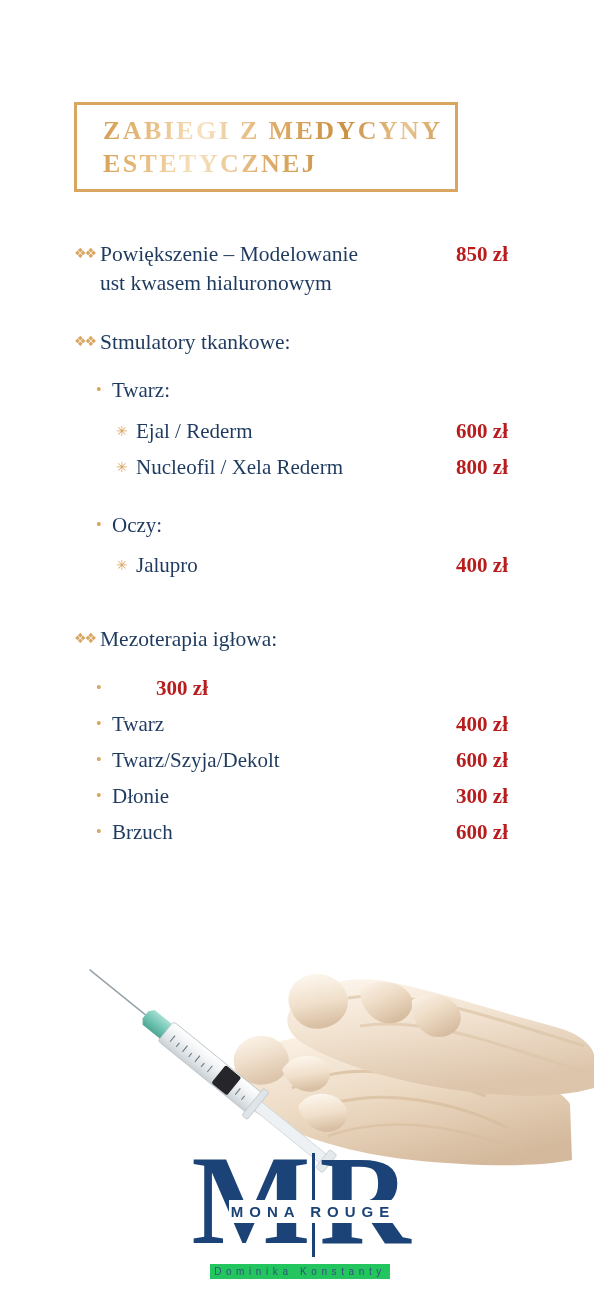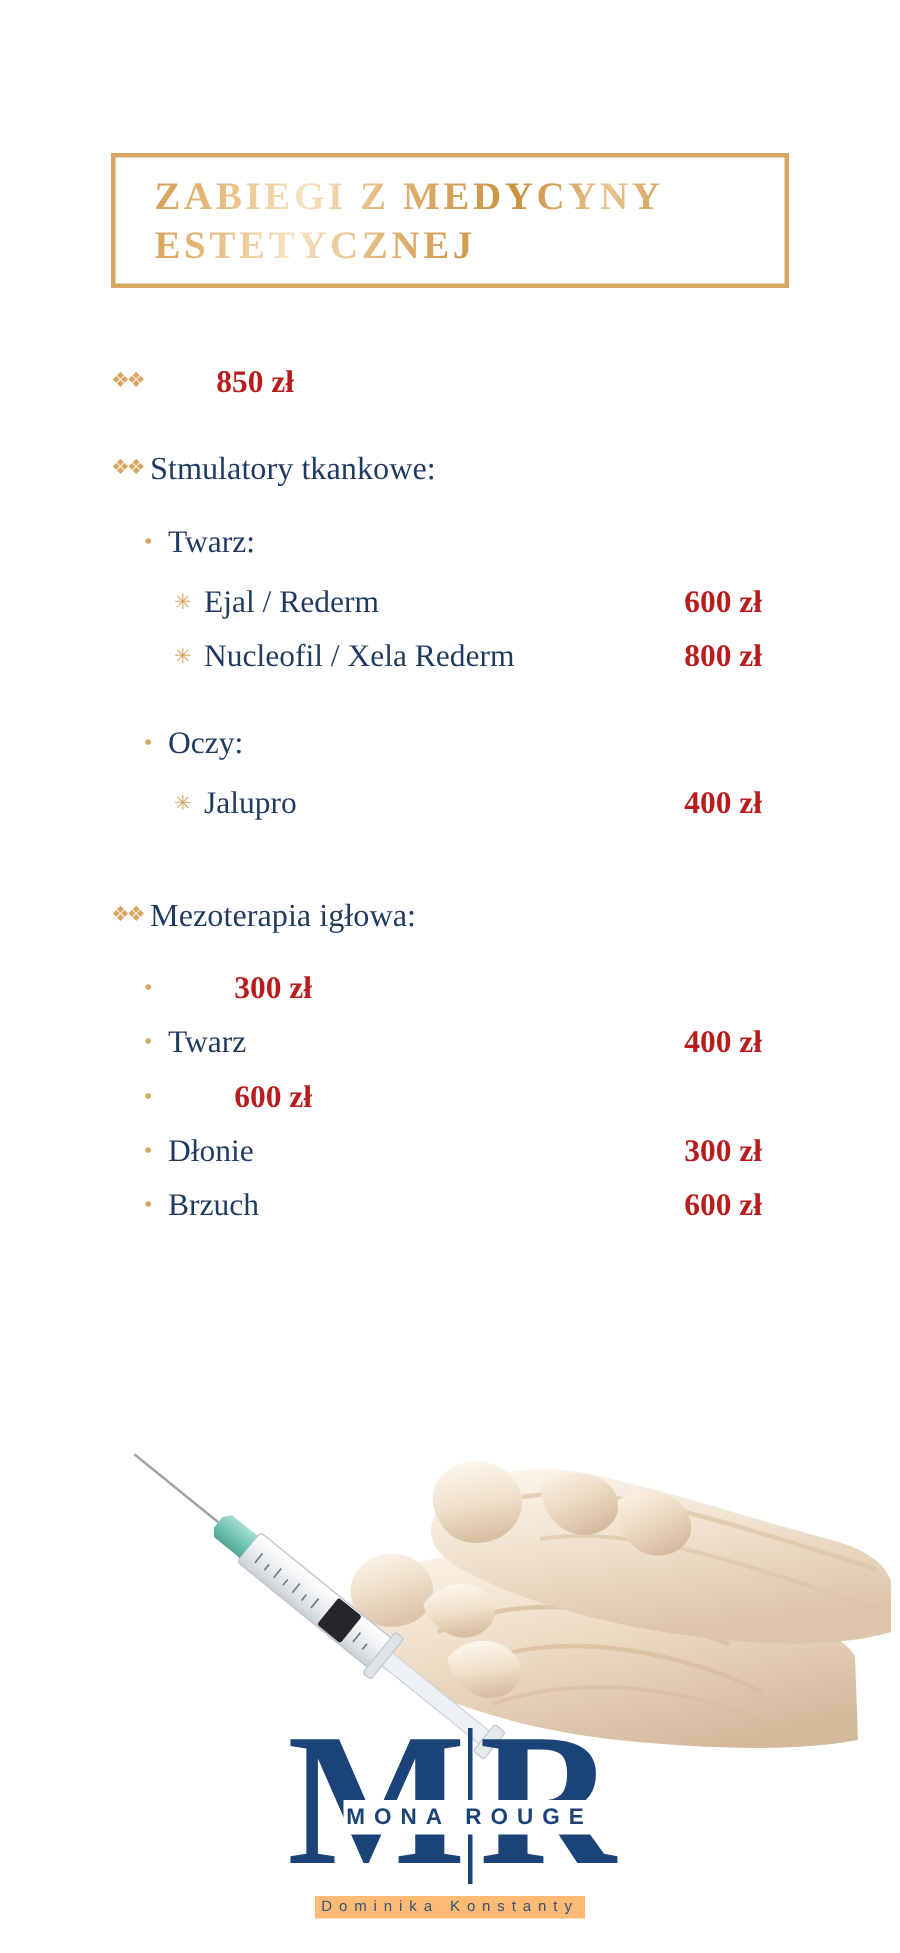--- a/index.html
+++ b/index.html
@@ -15,21 +15,21 @@
     overflow: hidden;
     font-family: "Liberation Serif", "DejaVu Serif", serif;
     color: #1e3a5f;
   }
 
   
   .title-box {
     position: absolute;
     left: 74px;
     top: 102px;
-    width: 452px;
+    width: 384px;
     height: 90px;
     border: 3px solid #d9a661;
     box-sizing: border-box;
     display: flex;
     align-items: center;
   }
   .title-text {
     margin: 0;
     padding: 0 0 0 26px;
     font-size: 26px;
@@ -182,36 +182,38 @@
     width: 600px;
     text-align: center;
     font-family: "Liberation Sans", sans-serif;
     font-size: 10px;
     font-weight: 400;
     letter-spacing: 4.6px;
     color: #33527c;
   }
   .logo-sub .inner {
     display: inline-block;
-    background: #fdba74;
+    background: #22c55e;
     padding: 2px 4px;
   }
 </style>
 </head>
 <body>
 
 <div class="title-box">
   <h1 class="title-text">ZABIEGI Z MEDYCYNY
 ESTETYCZNEJ</h1>
 </div>
 
 <div class="price-list">
 
   <div class="row lvl1">
     <span class="bullet">❖❖</span>
+    <span class="label">Powiększenie – Modelowanie
+ust kwasem hialuronowym</span>
     <span class="price">850 zł</span>
   </div>
 
   <div class="gap-lg"></div>
 
   <div class="row lvl1">
     <span class="bullet">❖❖</span>
     <span class="label">Stmulatory tkankowe:</span>
     <span class="price"></span>
   </div>
@@ -277,20 +279,21 @@
   <div class="row lvl2">
     <span class="bullet">•</span>
     <span class="label">Twarz</span>
     <span class="price">400 zł</span>
   </div>
 
   <div class="gap-xs"></div>
 
   <div class="row lvl2">
     <span class="bullet">•</span>
+    <span class="label">Twarz/Szyja/Dekolt</span>
     <span class="price">600 zł</span>
   </div>
 
   <div class="gap-xs"></div>
 
   <div class="row lvl2">
     <span class="bullet">•</span>
     <span class="label">Dłonie</span>
     <span class="price">300 zł</span>
   </div>

